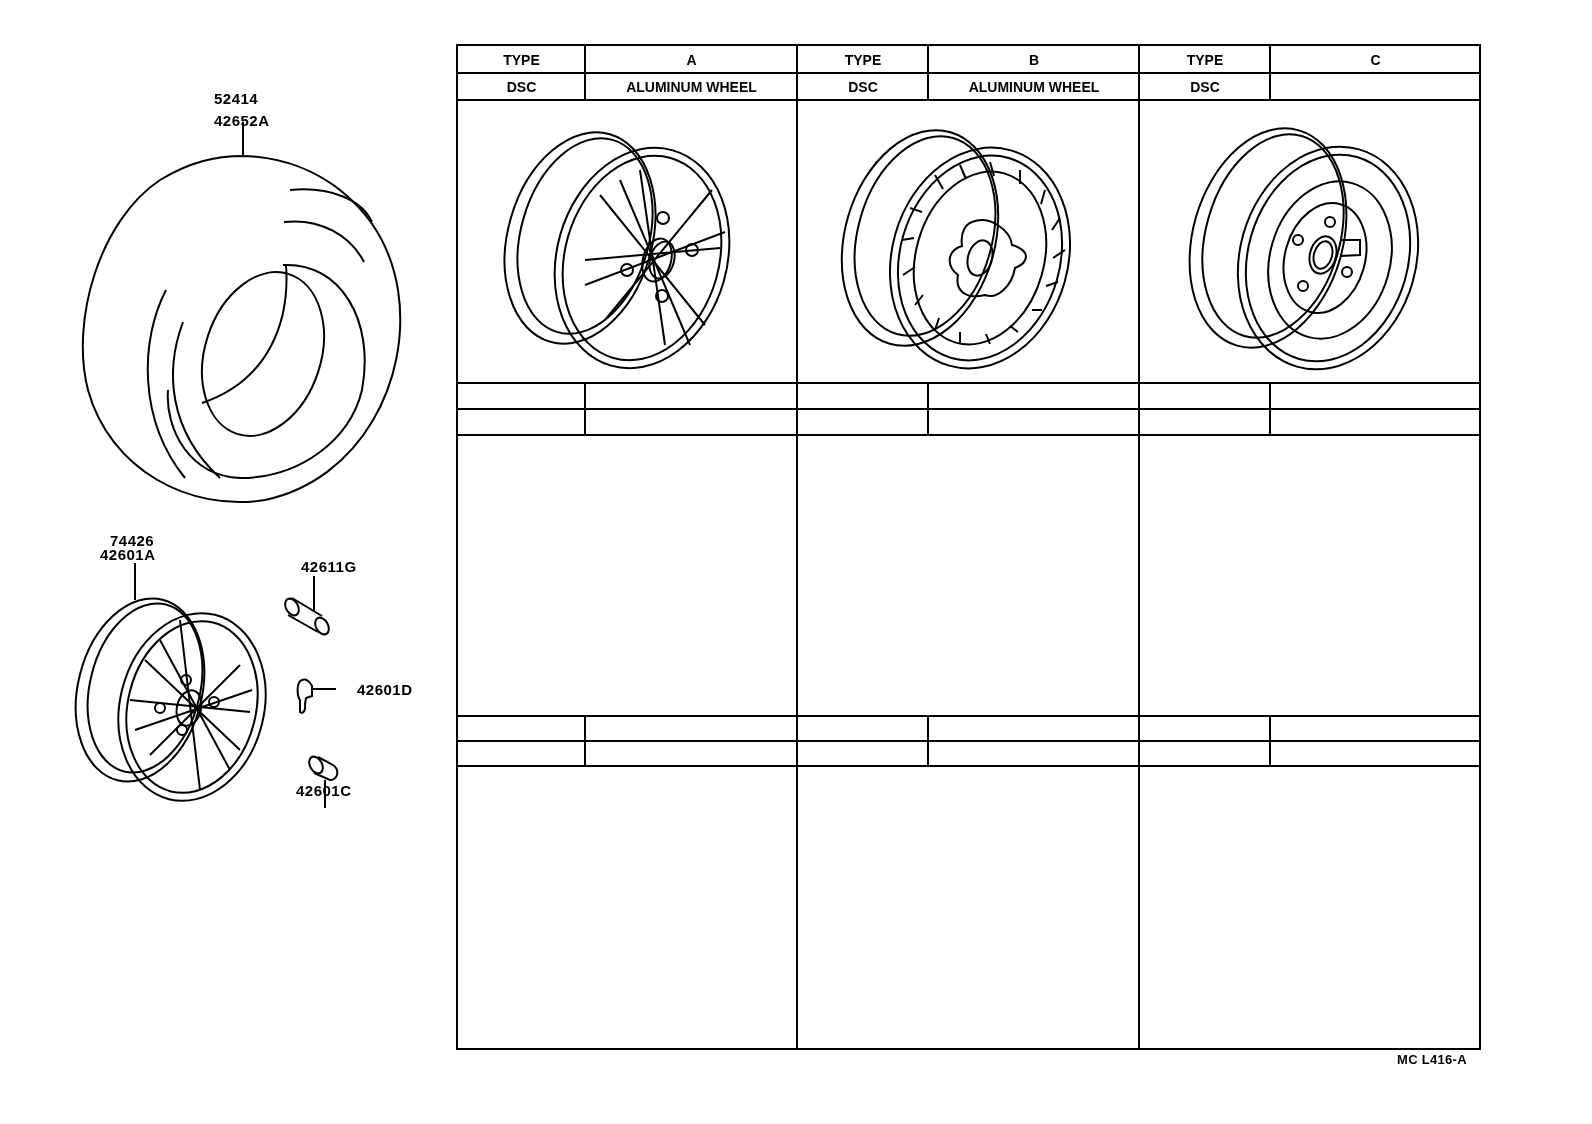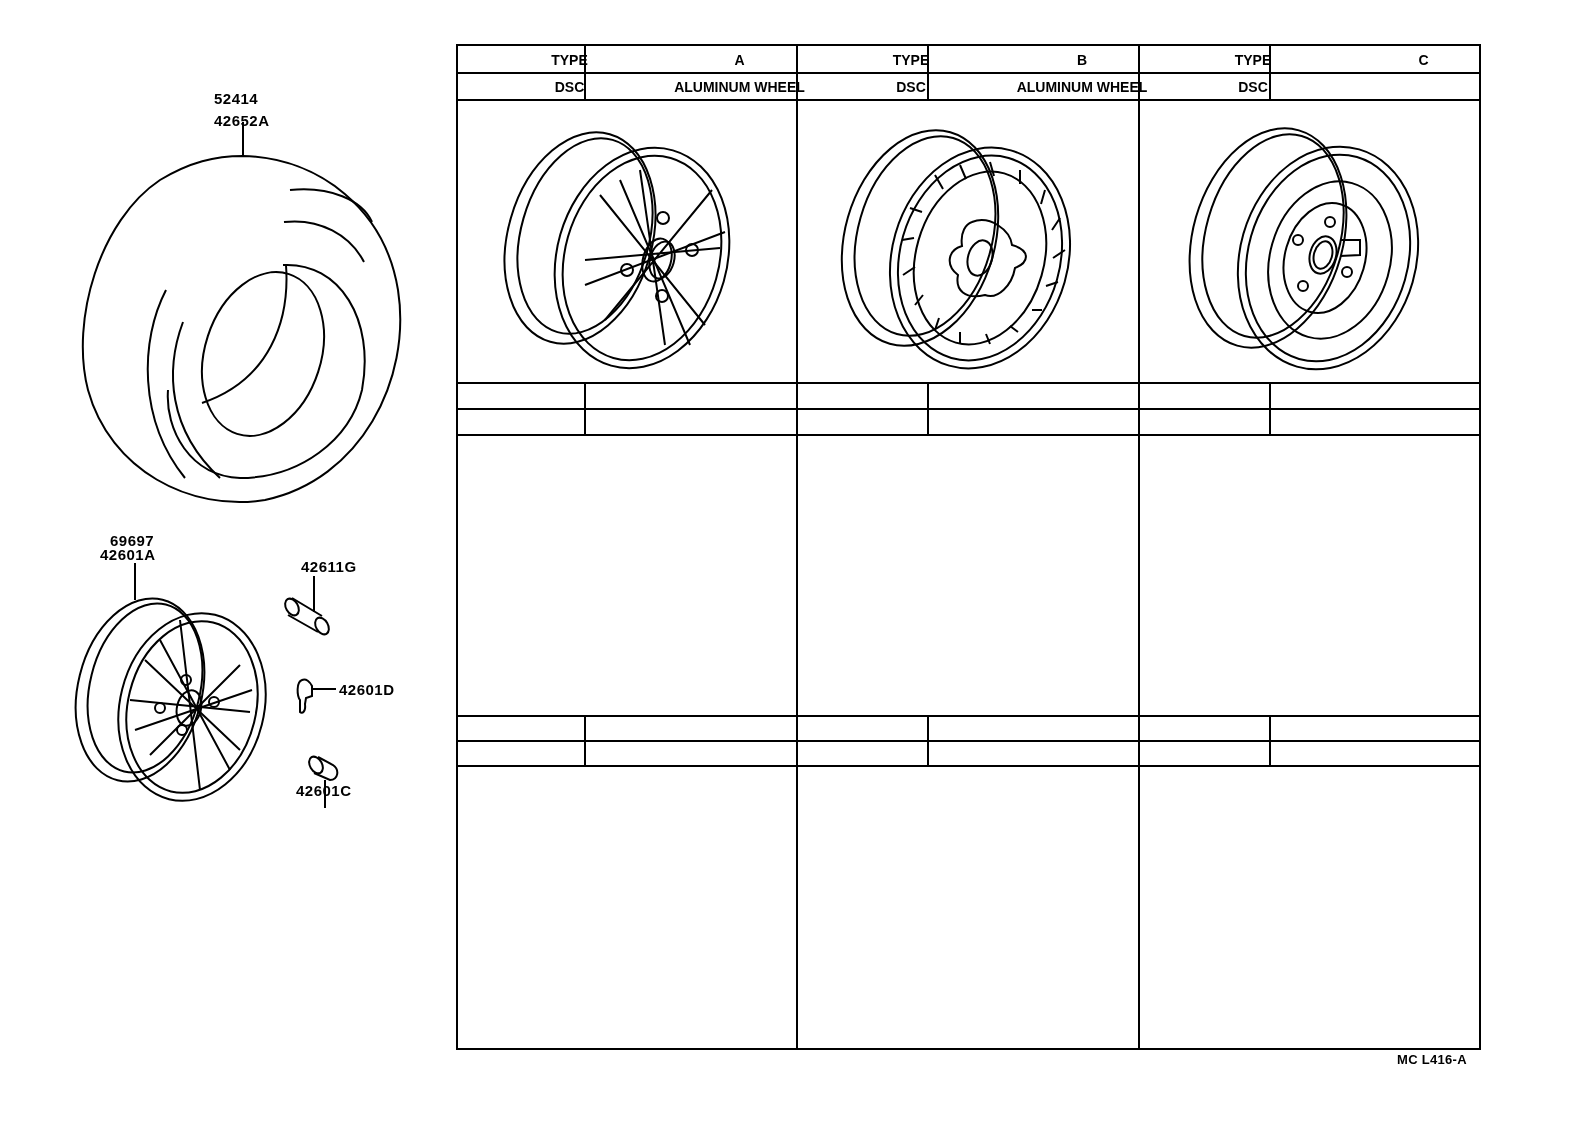--- a/index.html
+++ b/index.html
@@ -1,21 +1,21 @@
 <!DOCTYPE html>
 <html><head>
 <meta charset="utf-8">
 <style>
   html, body { margin: 0; padding: 0; background: #ffffff; }
   body { width: 1592px; height: 1124px; position: relative; overflow: hidden;
          font-family: "Liberation Sans", "DejaVu Sans", sans-serif; color: #000; }
   .label { position: absolute; font-weight: bold; font-size: 15px; line-height: 14px;
            letter-spacing: 0.5px; white-space: pre; }
   .hdr { position: absolute; font-weight: bold; font-size: 14px; text-align: center;
-         display: flex; align-items: center; justify-content: center; margin-left: 48px; }
+         display: flex; align-items: center; justify-content: center; }
   svg { position: absolute; left: 0; top: 0; overflow: visible; }
   .footer-code { position: absolute; font-weight: bold; font-size: 13px; letter-spacing: 0.3px; text-align: center; }
 </style>
 </head>
 <body>
 
 <div class="label" style="left:214px; top:92px;">52414</div>
 <div class="label" style="left:214px; top:114px;">42652A</div>
 
 <svg width="1592" height="1124">
@@ -130,24 +130,24 @@
     <ellipse cx="1323" cy="255" rx="13" ry="19" transform="rotate(16 1323 255)"></ellipse>
     <ellipse cx="1323" cy="255" rx="9" ry="14" transform="rotate(16 1323 255)"></ellipse>
     <circle cx="1330" cy="222" r="5"></circle>
       <circle cx="1347" cy="272" r="5"></circle>
     <circle cx="1303" cy="286" r="5"></circle>
       <circle cx="1298" cy="240" r="5"></circle>
     <path d="M 1340 240 L 1360 240 L 1360 255 L 1340 256"></path>
   </g>
 </svg>
 
-<div class="label" style="left:110px; top:534px;">69697</div>
+<div class="label" style="left:110px; top:534px;">74426</div>
 <div class="label" style="left:100px; top:548px;">42601A</div>
 <div class="label" style="left:283px; top:560px;margin-left:18px;">42611G</div>
-<div class="label" style="left:339px; top:683px;">42601D</div>
+<div class="label" style="left:357px; top:683px;">42601D</div>
 <div class="label" style="left:296px; top:784px;">42601C</div>
 
 <div class="hdr" style="left:458px; top:46px; width:127px; height:27px;">TYPE</div>
 <div class="hdr" style="left:586px; top:46px; width:211px; height:27px;">A</div>
 <div class="hdr" style="left:458px; top:74px; width:127px; height:26px;">DSC</div>
 <div class="hdr" style="left:586px; top:74px; width:211px; height:26px;">ALUMINUM WHEEL</div>
 
 <div class="hdr" style="left:798px; top:46px; width:130px; height:27px;">TYPE</div>
 <div class="hdr" style="left:929px; top:46px; width:210px; height:27px;">B</div>
 <div class="hdr" style="left:798px; top:74px; width:130px; height:26px;">DSC</div>

